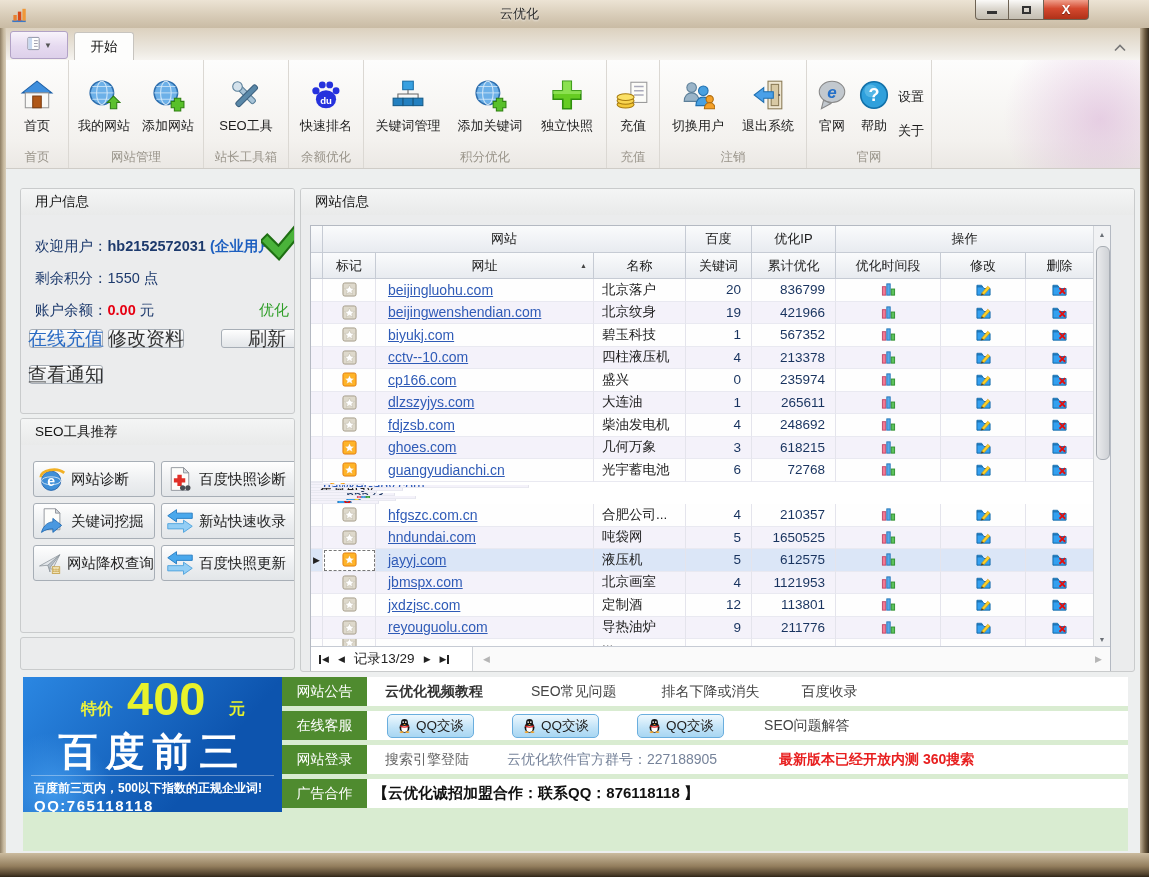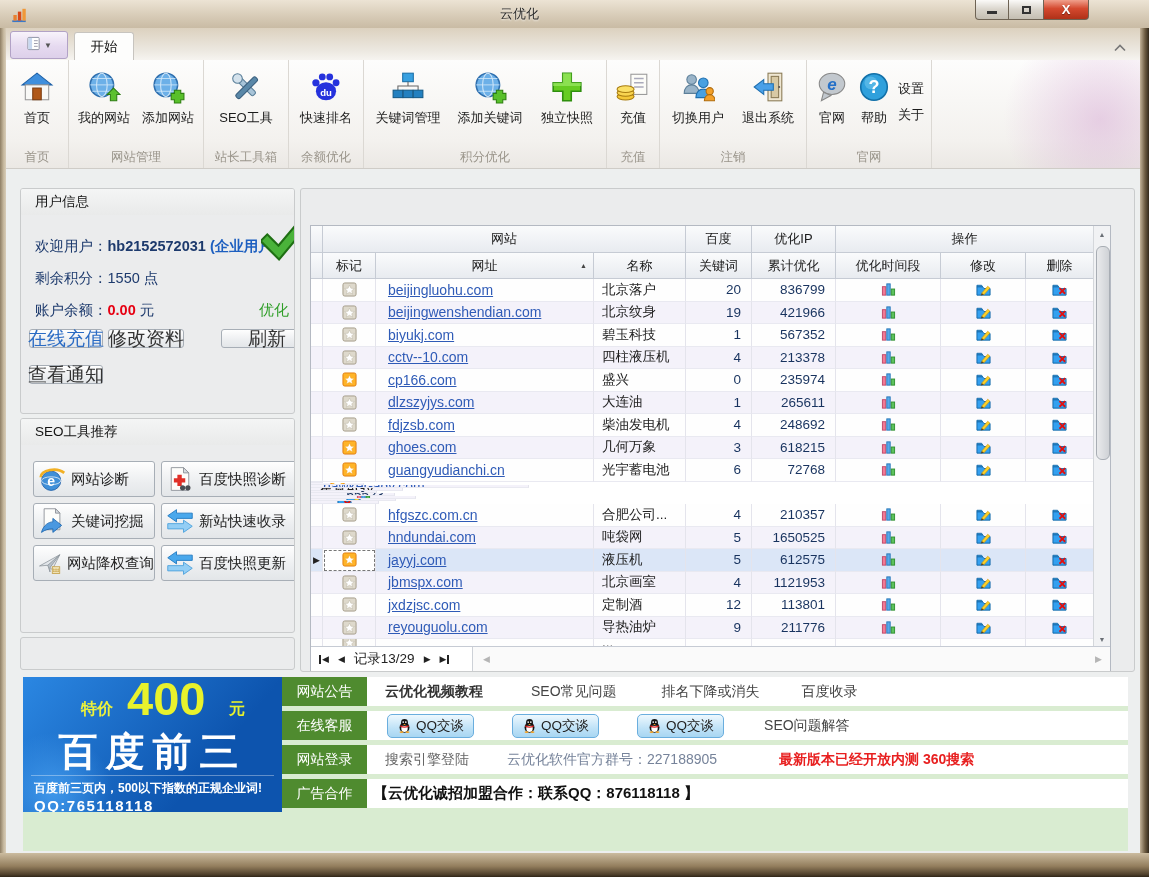--- a/index.html
+++ b/index.html
@@ -30,25 +30,25 @@
   .tab-start{position:absolute;left:68px;top:4px;width:58px;height:28px;background:#fdfdfc;border:1px solid #c7c4bf;border-bottom:none;
     border-radius:3px 3px 0 0;text-align:center;line-height:28px;font-size:13.5px;color:#111;}
   .collapse{position:absolute;right:14px;top:10px;color:#777;}
   
   .ribbon{position:absolute;left:6px;right:9px;top:60px;height:108px;background:linear-gradient(#fdfdfc,#f3f1ee 75%,#ebe8e4);
     border-bottom:1px solid #cfccc7;}
   .flourish{position:absolute;right:0;top:0;width:160px;height:108px;
     background:radial-gradient(circle at 75% 55%,rgba(214,168,212,.5),rgba(238,232,240,0) 72%);}
   #ribbon-groups{position:absolute;left:0;top:0;height:108px;display:flex;}
   .rgroup{display:flex;flex-direction:column;border-right:1px solid #dbd8d3;padding:0 3px;}
-  .rbtns{flex:1;display:flex;align-items:flex-start;justify-content:center;padding-top:6px;}
+  .rbtns{flex:1;display:flex;align-items:flex-start;justify-content:center;padding-top:14px;}
   .rbtn{display:flex;flex-direction:column;align-items:center;padding-top:2px;cursor:default;border-radius:3px;}
   .rbtn .ric{height:38px;display:flex;align-items:center;}
   .rbtn .rlab{font-size:13px;color:#1c1c1c;margin-top:3px;white-space:nowrap;}
-  .rstack{display:flex;flex-direction:column;justify-content:flex-start;gap:4px;padding-top:12px;}
+  .rstack{display:flex;flex-direction:column;justify-content:flex-start;gap:12px;padding-top:12px;}
   .rsmall{font-size:13px;color:#1c1c1c;white-space:nowrap;padding:2px 4px;border-radius:3px;}
   .glabel{height:21px;line-height:20px;text-align:center;font-size:12.5px;color:#9a958b;}
   
   .panel{position:absolute;background:#ebeced;border:1px solid #c9cbcc;border-radius:3px;box-sizing:border-box;overflow:hidden;}
   .p-head{height:26px;line-height:26px;padding-left:14px;font-size:13.5px;color:#141414;
     background:linear-gradient(#f4f5f5,#e9eaea);}
   #user-box{left:20px;top:188px;width:275px;height:226px;}
   .u-line{position:absolute;left:14px;white-space:nowrap;font-size:14.5px;color:#1d3a6d;}
   .u-strong{font-weight:bold;}
   .u-type{color:#1d5fc0;font-weight:bold;}
@@ -428,20 +428,21 @@
             <polygon points="30,22 20,15 20,19 2,19 2,25 20,25 20,29" fill="#93cef5" stroke="#49a0dc"></polygon>
           </svg>
           <span>百度快照更新</span>
         </div>
       </div>
   </div>
 
   <div class="panel" id="empty-box"></div>
 
   <div class="panel" id="table-box">
+    <div class="p-head">网站信息</div>
     <div class="grid" id="grid">
         <div class="trow" style="height:27px;">
           <div class="hcell" style="width:12px;"></div>
           <div class="hcell" style="width:363px;">网站</div>
           <div class="hcell" style="width:66px;">百度</div>
           <div class="hcell" style="width:84px;">优化IP</div>
           <div class="hcell" style="width:258px;">操作</div>
         </div>
         <div class="trow" style="height:26px;">
           <div class="hcell" style="width:12px;"></div>

